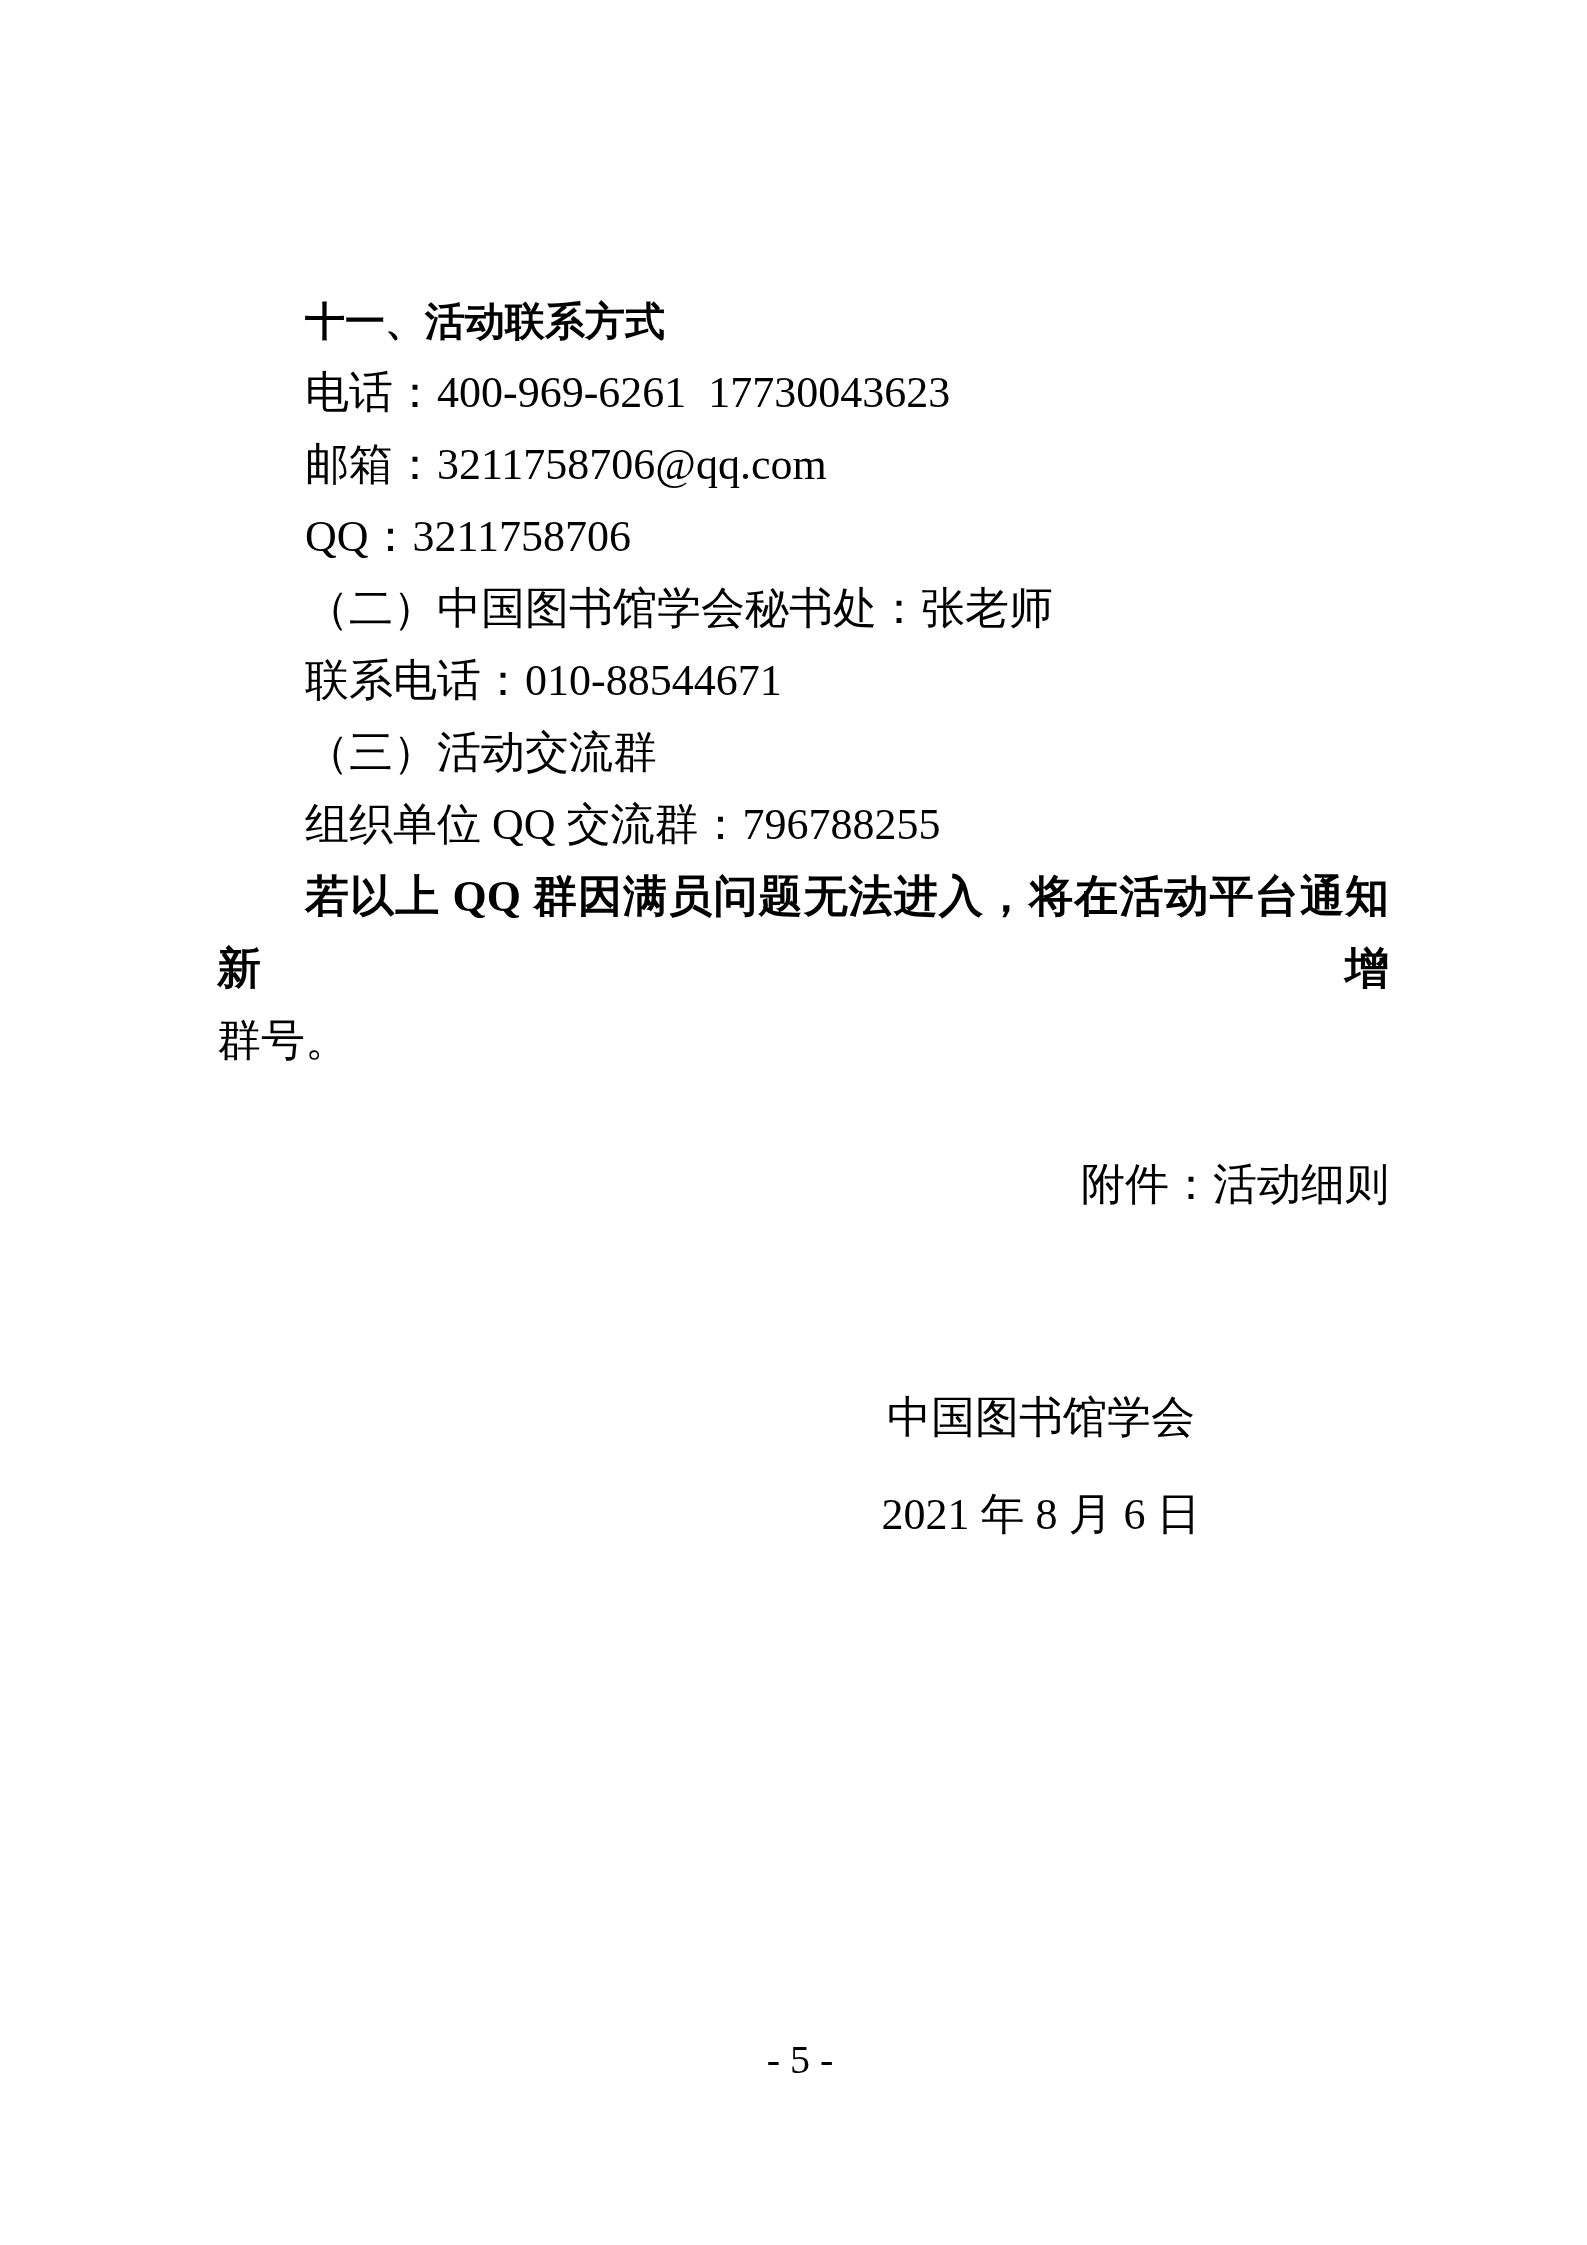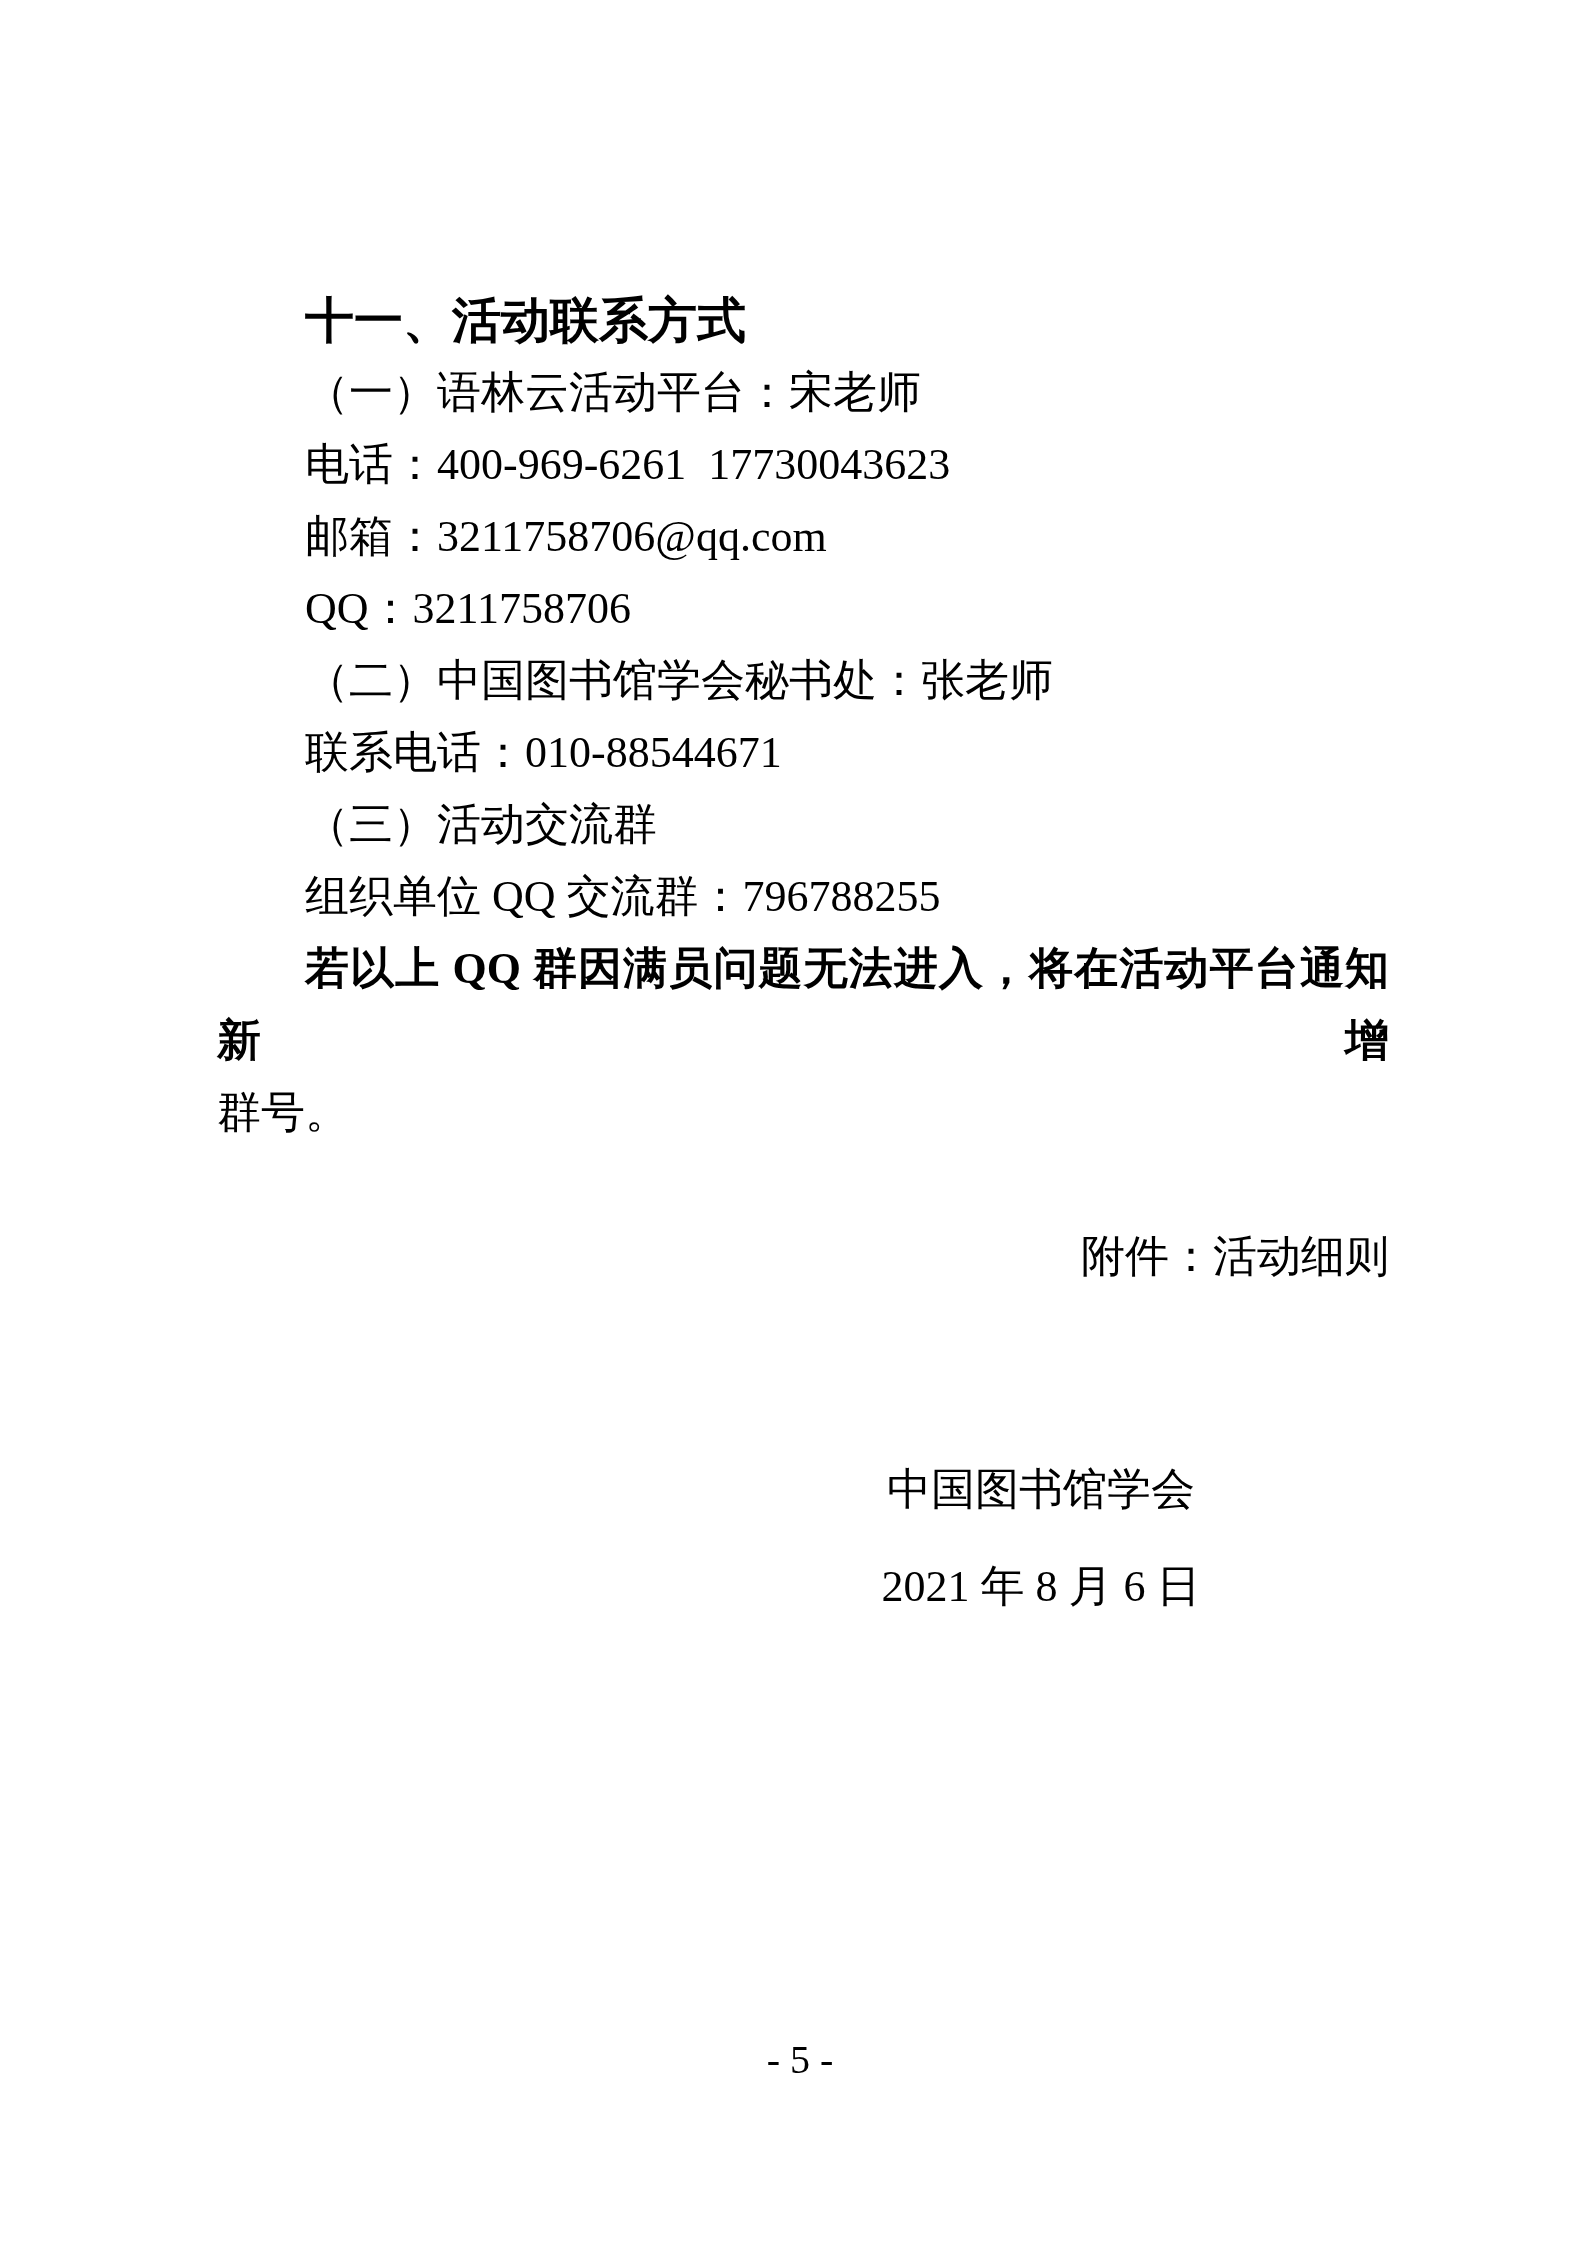--- a/index.html
+++ b/index.html
@@ -22,23 +22,23 @@
     padding: 285px 198px 0 217px;
   }
   .line {
     line-height: 72px;
     white-space: pre-wrap;
   }
   .indent {
     text-indent: 88px;
   }
   .heading {
-    font-family: Liberation Serif, serif;
+    font-family: Liberation Sans, sans-serif;
     font-weight: 700;
-    font-size: 49px;
+    font-size: 40px;
   }
   .note-first {
     text-align: justify;
     text-align-last: justify;
     font-weight: bold;
   }
   .attachment-line {
     margin-top: 72px;
     text-align: right;
   }
@@ -62,21 +62,20 @@
     font-size: 40px;
     white-space: pre-wrap;
   }
 </style>
 </head>
 <body>
 
 <div class="page">
   <div class="content">
     <div class="line heading indent">十一、活动联系方式</div>
-    <div class="line indent">（一）语林云活动平台：宋老师</div>
     <div class="line indent">电话：400-969-6261  17730043623</div>
     <div class="line indent">邮箱：3211758706@qq.com</div>
     <div class="line indent">QQ：3211758706</div>
     <div class="line indent">（二）中国图书馆学会秘书处：张老师</div>
     <div class="line indent">联系电话：010-88544671</div>
     <div class="line indent">（三）活动交流群</div>
     <div class="line indent">组织单位 QQ 交流群：796788255</div>
     <div class="line indent note-first">若以上 QQ 群因满员问题无法进入，将在活动平台通知新增</div>
     <div class="line">群号。</div>
     <div class="line indent attachment-line">附件：活动细则</div>

